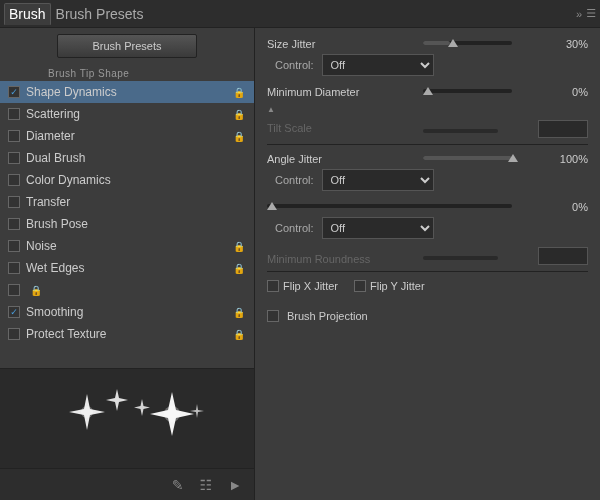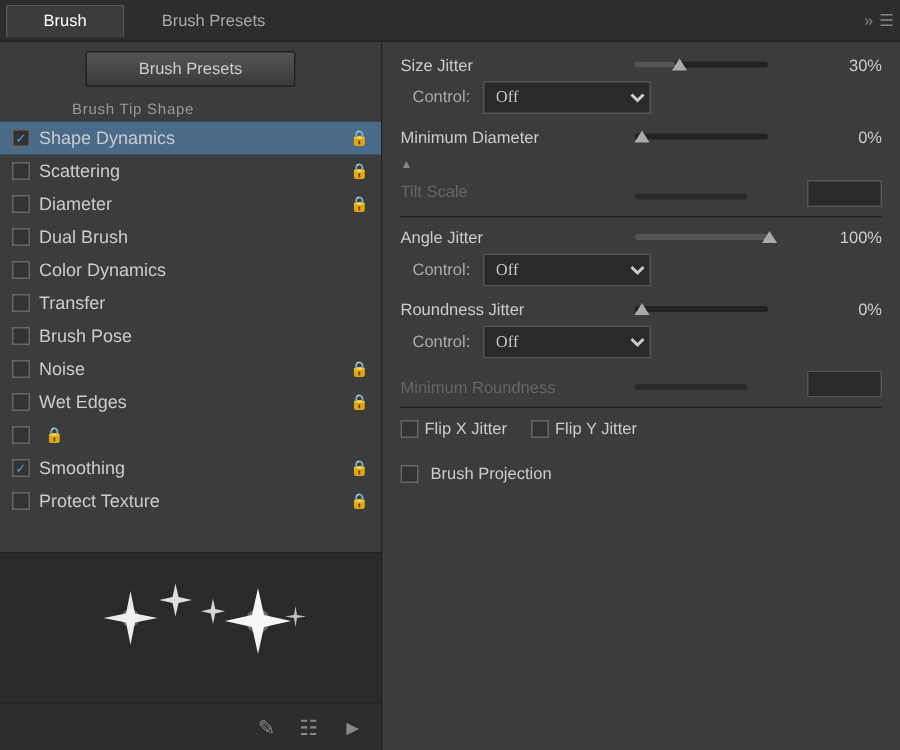--- a/index.html
+++ b/index.html
@@ -24,23 +24,23 @@
     
     .tab-bar {
       display: flex;
       align-items: center;
       background: #2d2d2d;
       height: 28px;
       border-bottom: 1px solid #222;
       padding: 0 4px;
     }
     .tab {
-      padding: 4px 24px;
+      padding: 4px 4px;
       cursor: pointer;
-      font-size: 11px;
+      font-size: 14px;
       color: #aaa;
       border: 1px solid transparent;
       height: 22px;
       display: flex;
       align-items: center;
     }
     .tab.active {
       background: #3c3c3c;
       color: #fff;
       border-color: #555 #555 #3c3c3c #555;
@@ -237,21 +237,20 @@
     }
     .control-select {
       background: #2a2a2a;
       border: 1px solid #555;
       color: #ccc;
       font-size: 11px;
       padding: 0 4px;
       width: 112px;
       height: 22px;
       cursor: pointer;
-      font-family: Liberation Serif, serif;
     }
 
     .text-input {
       background: #2a2a2a;
       border: 1px solid #555;
       color: #ccc;
       font-size: 11px;
       padding: 1px 4px;
       width: 60px;
       height: 18px;
@@ -486,21 +485,20 @@
         <select class="control-select">
           <option>Off</option>
           <option>Fade</option>
           <option>Pen Pressure</option>
           <option>Pen Tilt</option>
           <option>Rotation</option>
         </select>
       </div>
 
       <div class="setting-row">
-        <span class="setting-label">Roundness Jitter</span>
         <div class="slider-container">
           <div class="slider-track">
             <div class="slider-fill" style="width: 0%"></div>
             <div class="slider-thumb" style="left: 0%"></div>
           </div>
         </div>
         <span class="setting-value">0%</span>
       </div>
 
       <div class="control-row" style="padding-left: 8px;">

